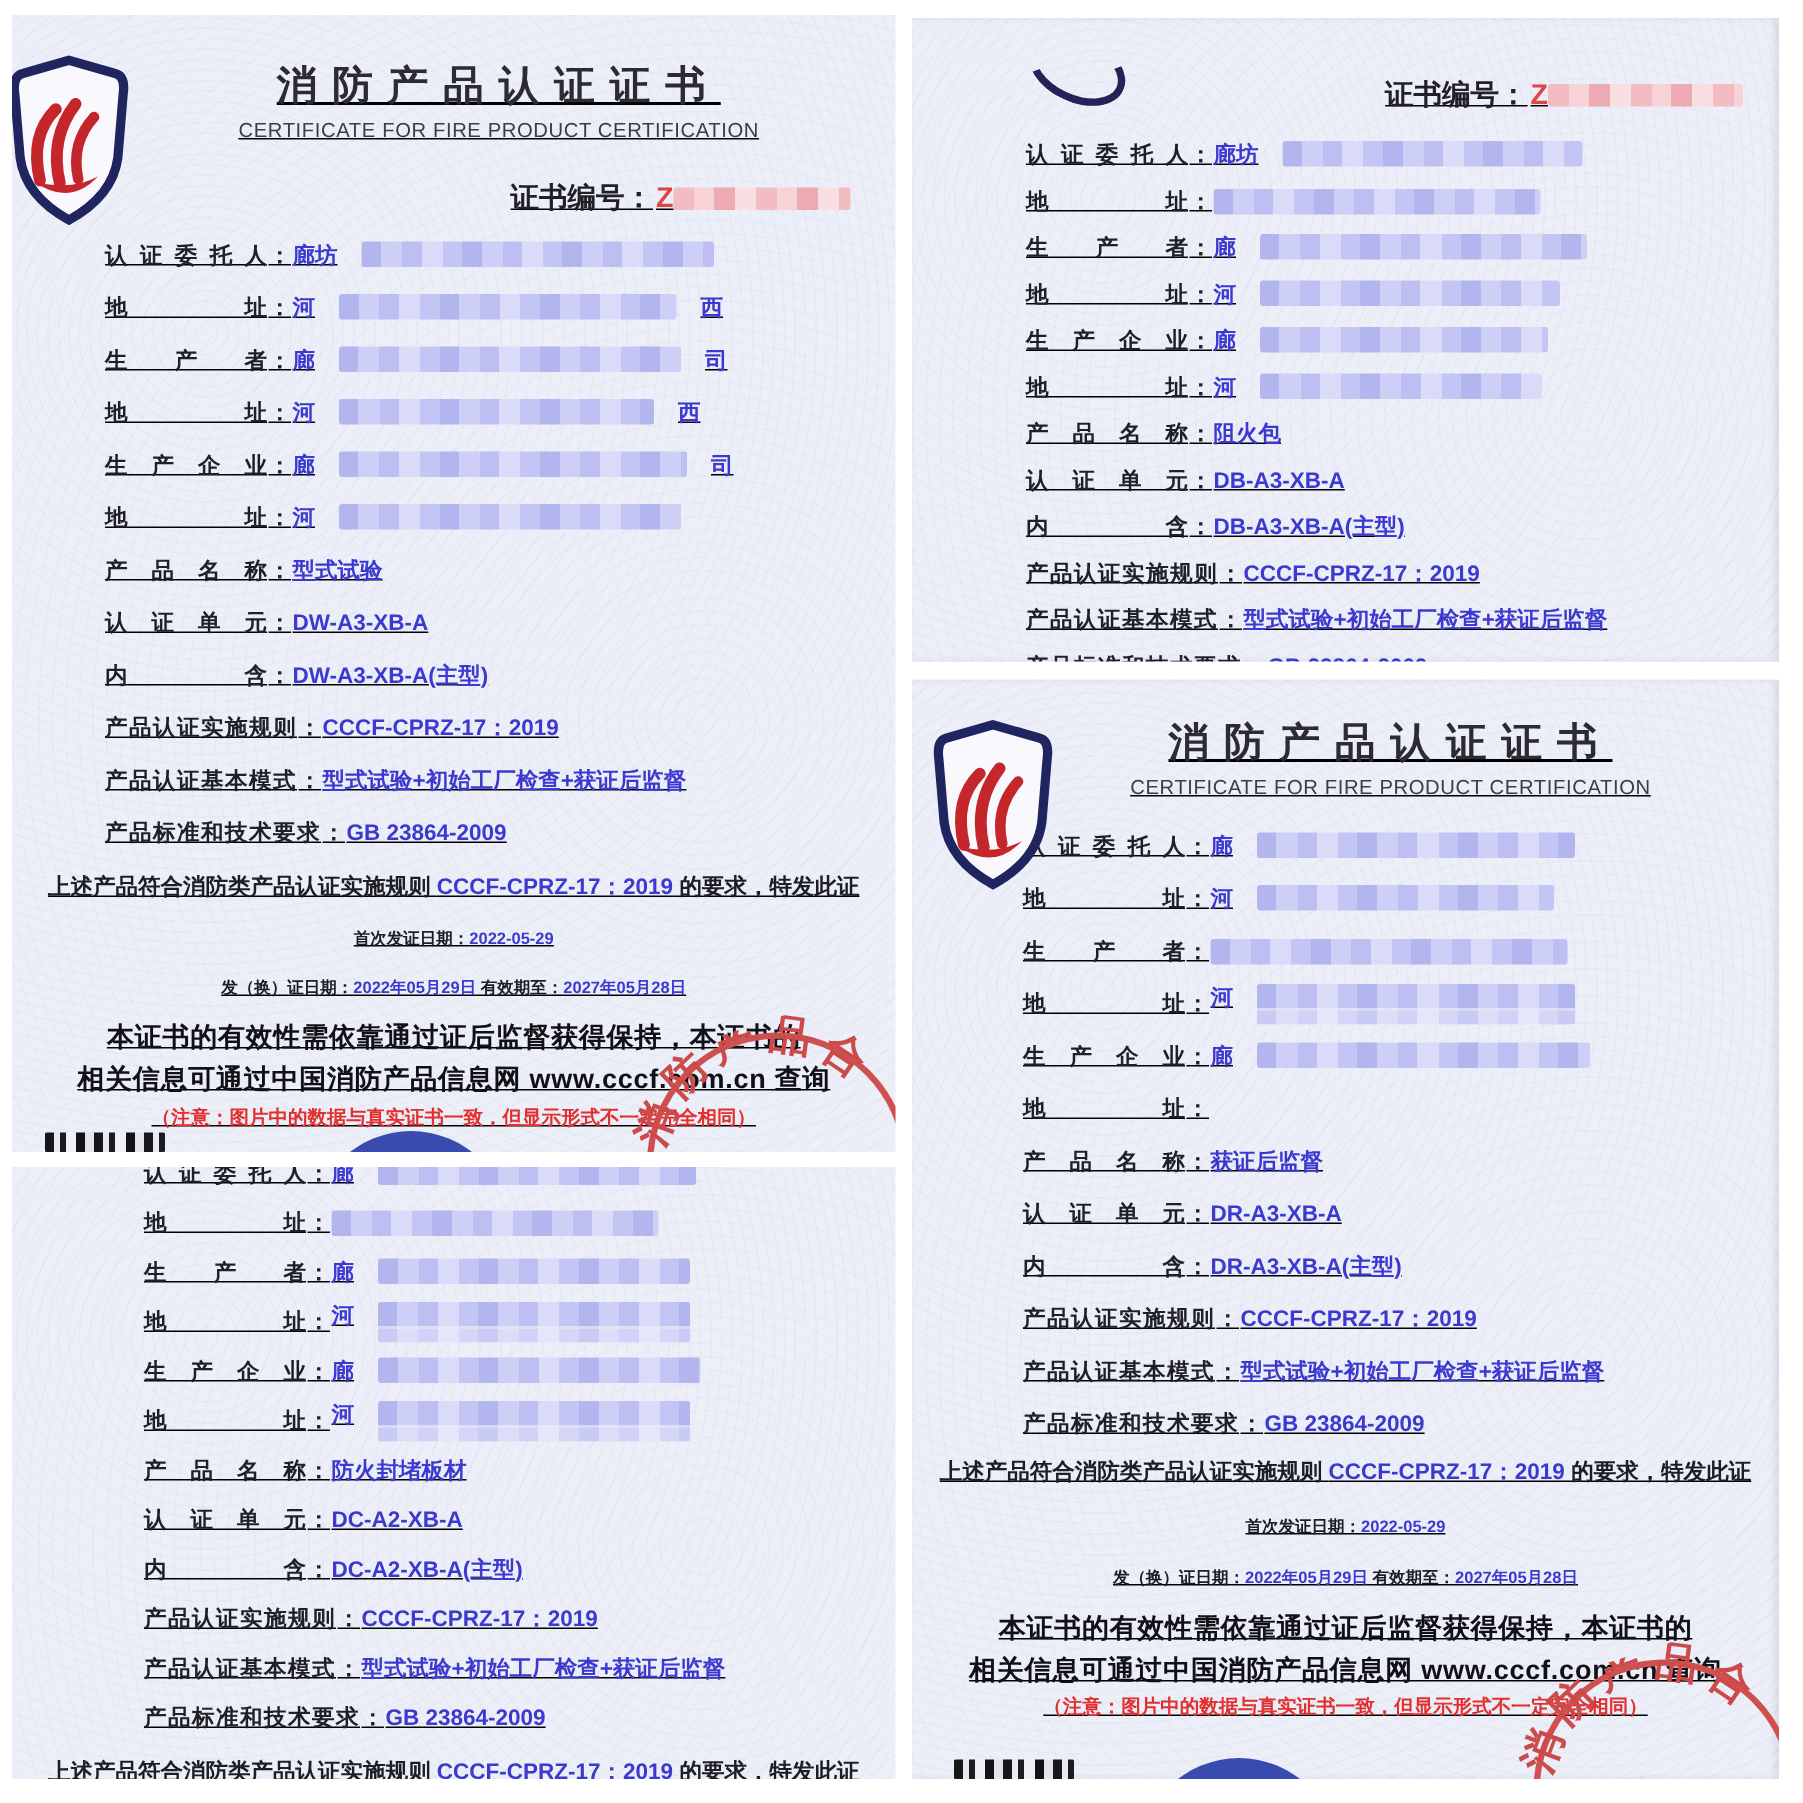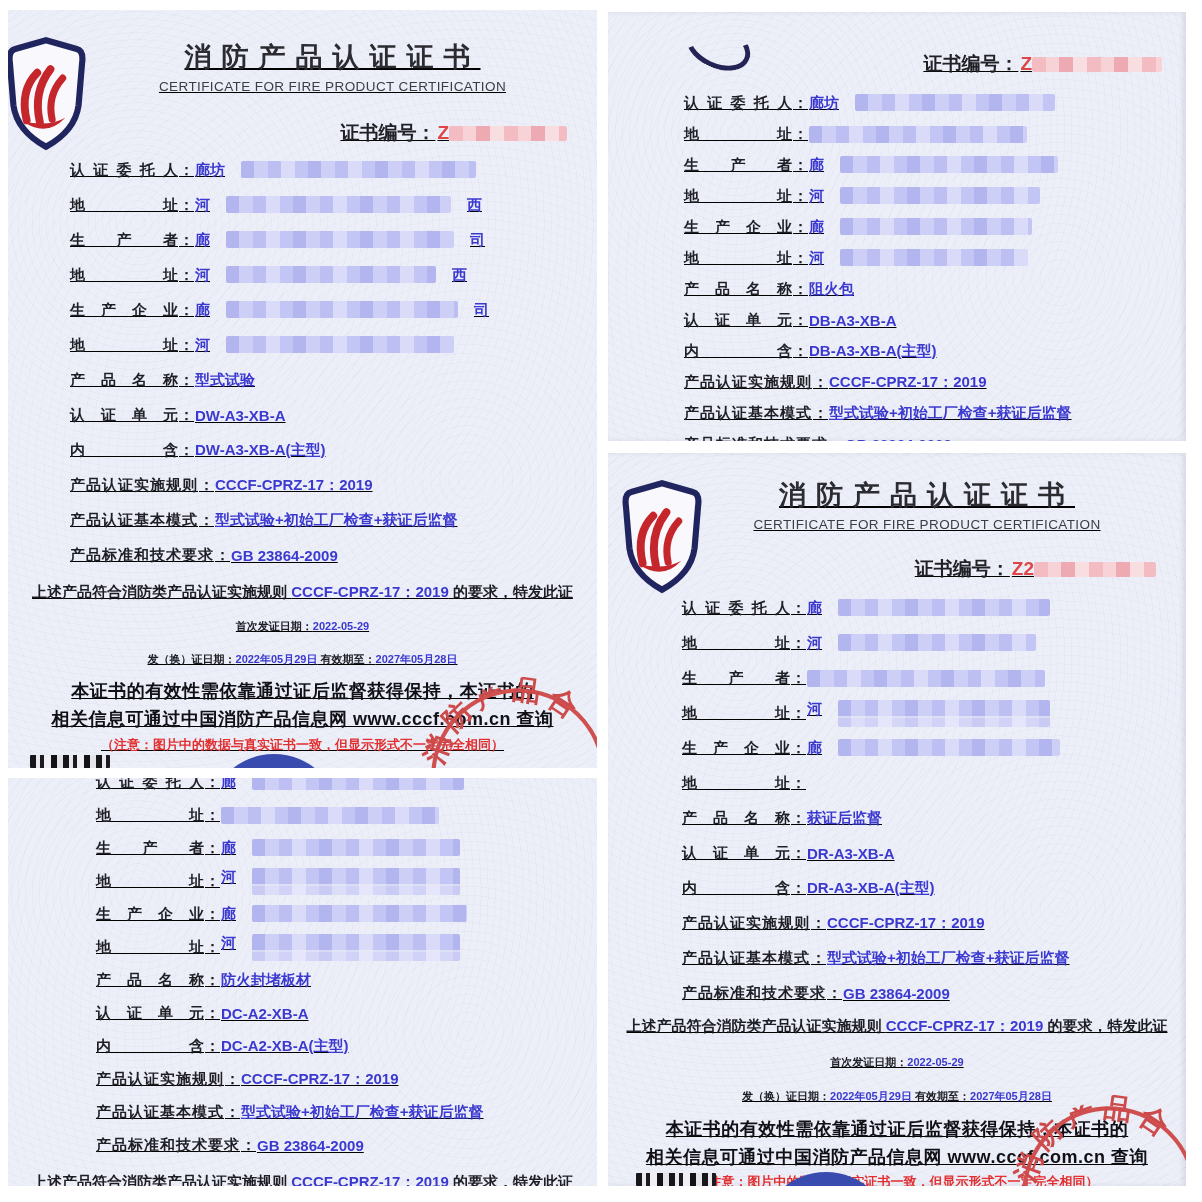--- a/index.html
+++ b/index.html
@@ -398,23 +398,20 @@
     <path d="M50 5 L15 15 Q7 17 9 31 L13 79 Q17 108 50 126 Q83 108 87 79 L91 31 Q93 17 85 15 Z" fill="#f9f9fd" stroke="#20255f" stroke-width="7"></path>
     <path d="M28 96 Q20 62 40 42" stroke="#c5262c" stroke-width="9" fill="none" stroke-linecap="round"></path>
     <path d="M43 98 Q35 64 55 38" stroke="#c5262c" stroke-width="9" fill="none" stroke-linecap="round"></path>
     <path d="M57 95 Q51 68 69 48" stroke="#c5262c" stroke-width="8" fill="none" stroke-linecap="round"></path>
     <path d="M24 97 Q50 116 72 93 Q52 104 24 97 Z" fill="#c5262c"></path>
   </svg>
   <div class="thead" style="margin-top:25px;padding-left:60px;">
     <div class="ctitle">消防产品认证证书</div>
     <div class="csub">CERTIFICATE FOR FIRE PRODUCT CERTIFICATION</div>
   </div>
-  <div class="certno" style="margin-top:24px;padding-right:30px;">
-    <span>证书编号：</span><span class="zpre">Z2</span><span class="pinkm" style="width:122px;"></span>
-  </div>
   <div class="fields" style="margin-top:12px;">
       <div class="frow">
         <span class="flab">认证委托人</span>
         <span class="fcolon">：</span>
         <span class="fval">
           <span>廊</span>
           <span class="mosaic" style="width: 212px;"></span>
         </span>
       </div>
       <div class="frow">

